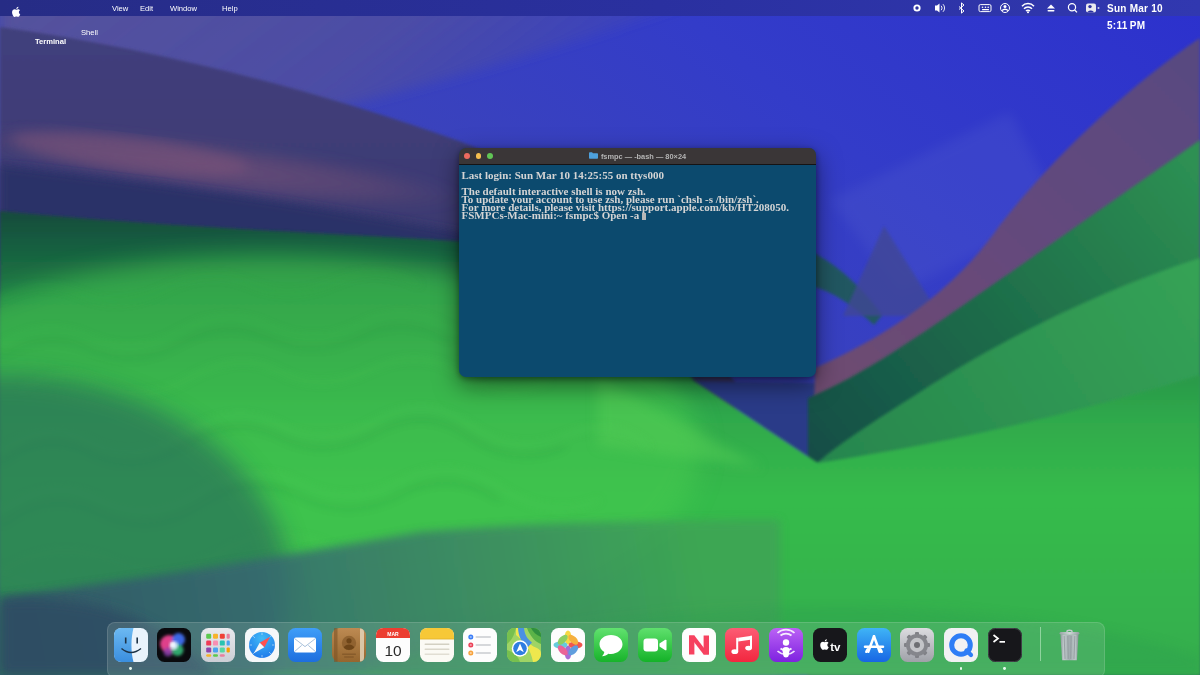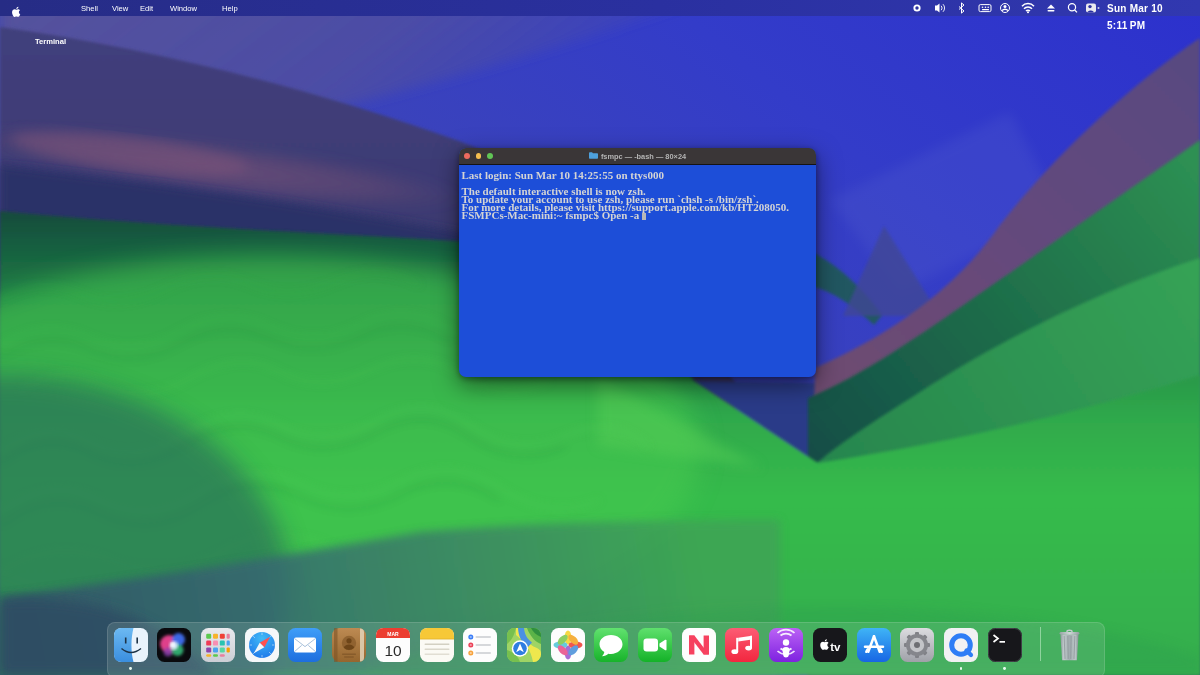--- a/index.html
+++ b/index.html
@@ -1,20 +1,20 @@
 <!DOCTYPE html>
 <html><head>
 <meta charset="utf-8">
 <style>
 html,body{margin:0;padding:0;}
 body{width:1200px;height:675px;overflow:hidden;position:relative;font-family:"Liberation Sans",sans-serif;}
 #wall{position:absolute;left:0;top:0;}
 #menubar{position:absolute;left:0;top:0;width:1200px;height:16px;background:linear-gradient(90deg,#262c85 0%,#2a30a0 55%,#3138b0 100%);}
 .mi{position:absolute;top:0;height:16px;line-height:17px;color:#fff;font-size:7.6px;}
-#term{position:absolute;left:459px;top:148px;width:357px;height:229px;border-radius:7px;background:#1d4ed8;box-shadow:0 8px 24px rgba(0,0,0,0.5),0 2px 6px rgba(0,0,0,0.4);}
+#term{position:absolute;left:459px;top:148px;width:357px;height:229px;border-radius:7px;background:#0c4a6e;box-shadow:0 8px 24px rgba(0,0,0,0.5),0 2px 6px rgba(0,0,0,0.4);}
 #tbar{position:absolute;left:0;top:0;width:357px;height:17px;background:#3a3637;border-radius:7px 7px 0 0;border-bottom:1px solid #151314;box-sizing:border-box;}
 .tl{position:absolute;top:5px;width:5.6px;height:5.6px;border-radius:3px;}
 #ttitle{position:absolute;left:0;top:0;width:357px;height:17px;text-align:center;line-height:18px;color:#b4b4b4;font-size:7.4px;font-weight:bold;}
 #tbody{position:absolute;left:2.5px;top:22.5px;color:#d4d4d4;font-family:Liberation Serif, serif;font-size:11px;line-height:8.1px;font-weight:bold;white-space:pre;}
 #dock{position:absolute;left:107px;top:622px;width:998px;height:56px;background:rgba(185,210,195,0.17);border:1px solid rgba(255,255,255,0.13);border-radius:8px;box-sizing:border-box;}
 .di{position:absolute;top:627.5px;width:34px;height:34px;}
 .dot{position:absolute;top:667px;width:2.6px;height:2.6px;border-radius:1.4px;background:rgba(240,255,245,0.95);}
 #dsep{position:absolute;left:1040px;top:627px;width:1px;height:34px;background:rgba(230,255,235,0.45);}
 </style>
 </head>
@@ -113,21 +113,21 @@
 <ellipse cx="0" cy="590" rx="290" ry="215" fill="#27625c" opacity="0.6" filter="url(#b12)"></ellipse>
 <path d="M0,597 C140,580 280,556 420,532 C540,522 660,520 780,520 L780,675 L0,675 Z" fill="url(#slateg)" opacity="0.82" filter="url(#b4)"></path>
 <path d="M0,600 C80,595 150,607 215,675 L0,675 Z" fill="#2f4b63" opacity="0.8" filter="url(#b6)"></path>
 <path d="M345,675 C440,638 700,598 900,608 C1050,616 1150,638 1200,658 L1200,675 Z" fill="#2b9b4f" opacity="0.3" filter="url(#b6)"></path>
 </svg>
 <div id="menubar"></div>
 <svg class="mi" style="left:12px;top:3.5px;" width="9" height="10" viewBox="0 0 170 200">
     <path fill="#fff" d="M150.4,69.2c-1.1,0.8-20.5,11.8-20.5,36.1c0,28.1,24.7,38,25.4,38.3c-0.1,0.6-3.9,13.6-13,26.8c-8.1,11.6-16.6,23.2-29.5,23.2s-16.2-7.5-31.1-7.5c-14.5,0-19.7,7.7-31.5,7.7s-20-10.7-29.5-23.9C9.8,154.3,1.1,129.2,1.1,105.4c0-38.2,24.8-58.5,49.3-58.5c13,0,23.8,8.5,31.9,8.5c7.8,0,19.9-9,34.7-9C122.6,46.4,142.7,46.9,150.4,69.2z M110.4,29.7c5.9-7,10.1-16.7,10.1-26.4c0-1.3-0.1-2.7-0.4-3.8c-9.6,0.4-21,6.4-27.9,14.4c-5.4,6.1-10.5,15.9-10.5,25.7c0,1.5,0.2,2.9,0.4,3.4c0.6,0.1,1.6,0.2,2.6,0.2C93.3,43.2,104.1,37.4,110.4,29.7z"></path>
   </svg>
 <div class="mi" style="left:35px;font-weight:bold;margin-top:33px;">Terminal</div>
-<div class="mi" style="left:81px;">Shell</div>
+<div class="mi" style="left:81px;margin-top:24px;">Shell</div>
 <div class="mi" style="left:112px;">View</div>
 <div class="mi" style="left:140px;">Edit</div>
 <div class="mi" style="left:170px;">Window</div>
 <div class="mi" style="left:214px;margin-left:8px;">Help</div>
 <svg class="mi" style="left:908px;top:0;" width="200" height="16" viewBox="0 0 200 16">
 <g fill="#fff" stroke="none">
 <circle cx="9" cy="8" r="3.6"></circle>
       <circle cx="9" cy="8" r="1.7" fill="#2a30a0"></circle>
 <path d="M27,5.5 L29,5.5 L31.5,3.4 L31.5,12.6 L29,10.5 L27,10.5 Z"></path>
 <path d="M33.2,5.8 A3.4 3.4 0 0 1 33.2,10.2 M35,4.2 A5.4 5.4 0 0 1 35,11.8" stroke="#fff" stroke-width="0.9" fill="none"></path>

